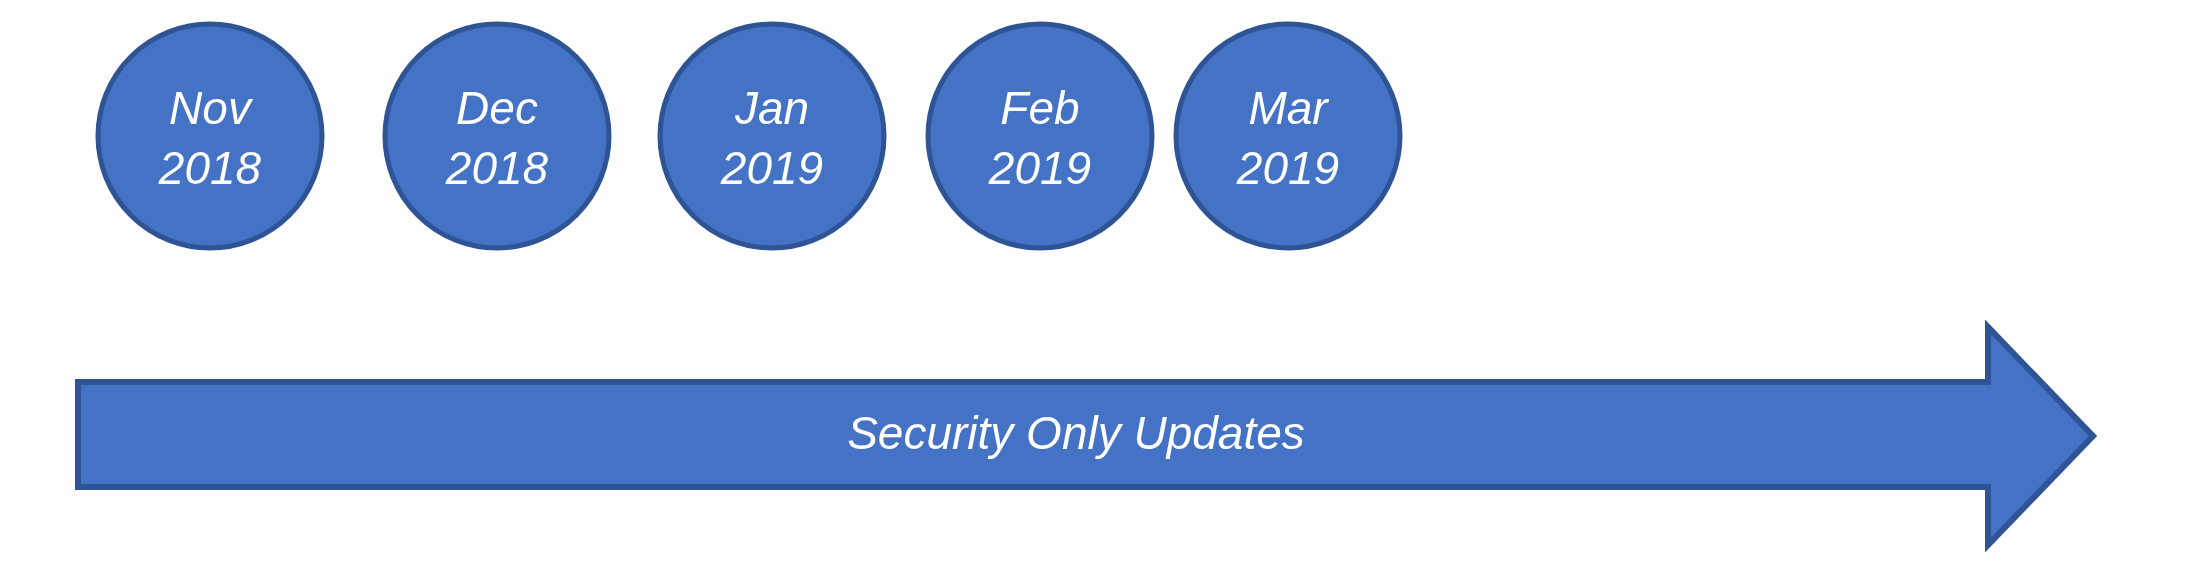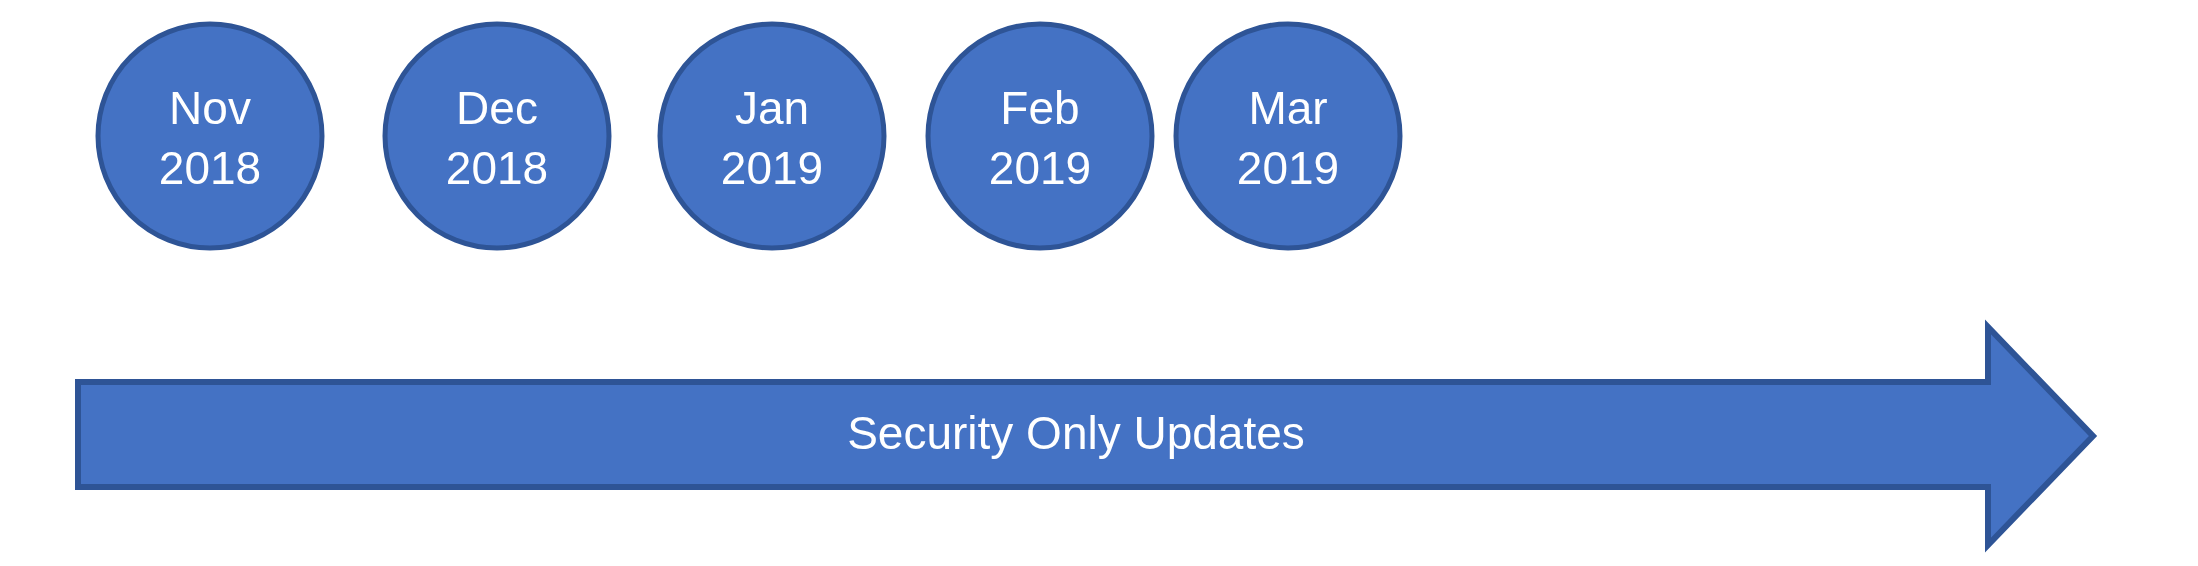--- a/index.html
+++ b/index.html
@@ -11,20 +11,21 @@
     width: 2198px;
     height: 566px;
     font-family: "Liberation Sans", sans-serif;
     overflow: hidden;
   }
   #stage {
     position: relative;
     width: 2198px;
     height: 566px;
     background: #ffffff;
+    font-style: italic;
   }
   #stage svg {
     position: absolute;
     top: 0;
     left: 0;
     width: 2198px;
     height: 566px;
     display: block;
   }
   .node-month,

